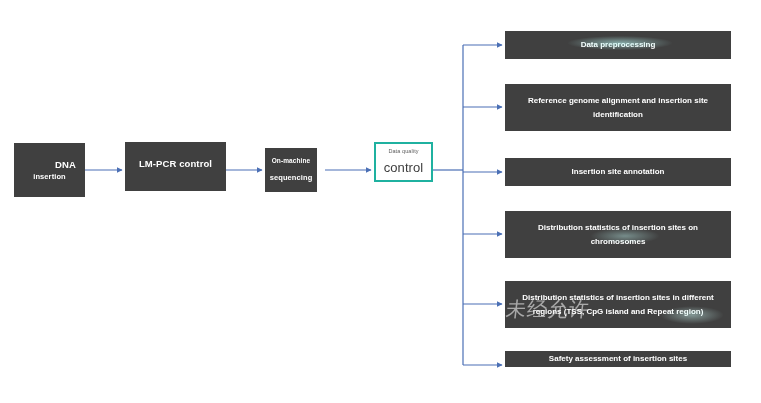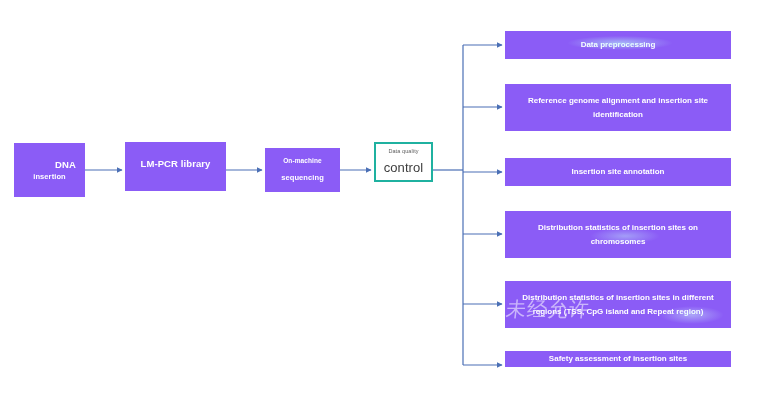--- a/index.html
+++ b/index.html
@@ -17,21 +17,21 @@
   }
   .node {
     position: absolute;
     box-sizing: border-box;
     display: flex;
     flex-direction: column;
     align-items: center;
     justify-content: center;
     text-align: center;
     color: #ffffff;
-    background: #8b5cf6;
+    background: #404040;
     line-height: 1.25;
   }
   .node.outlined {
     background: #ffffff;
     border: 2.5px solid #1FB1A0;
     color: #3b3b3b;
   }
   .line-a {
     font-weight: bold;
     letter-spacing: 0.1px;
@@ -42,21 +42,21 @@
 
   
   #node-dna { left: 14px; top: 143px; width: 71px; height: 54px; }
   #node-dna .line-a { font-size: 9.5px; margin-bottom: 1px; padding-left: 32px; }
   #node-dna .line-b { font-size: 7.5px; font-weight: bold; }
 
   #node-lmpcr { left: 125px; top: 142px; width: 101px; height: 49px; }
   #node-lmpcr .line-a { font-size: 9.5px; font-weight: bold; margin-bottom: 5px; }
   #node-lmpcr .line-b { font-size: 13px; font-weight: bold; }
 
-  #node-seq { left: 265px; top: 148px; width: 75px; height: 44px; }
+  #node-seq { left: 265px; top: 148px; width: 52px; height: 44px; }
   #node-seq .line-a { font-size: 6.5px; font-weight: bold; margin-bottom: 8px; }
   #node-seq .line-b { font-size: 7.5px; font-weight: bold; }
 
   #node-qc { left: 374px; top: 142px; width: 59px; height: 40px; }
   #node-qc .line-a { font-size: 5.5px; color: #5d5d5d; font-weight: normal; margin-bottom: 5px; }
   #node-qc .line-b { font-size: 13px; color: #3d3d3d; font-weight: normal; }
 
   
   .result {
     left: 505px;
@@ -140,21 +140,21 @@
       <line x1="463" y1="365" x2="502" y2="365" marker-end="url(#arrow)"></line>
     </g>
   </svg>
 
   <div class="node" id="node-dna">
     <span class="line-a">DNA</span>
     <span class="line-b">insertion</span>
   </div>
 
   <div class="node" id="node-lmpcr">
-    <span class="line-a">LM-PCR library</span>
+    <span class="line-a">LM-PCR control</span>
   </div>
 
   <div class="node" id="node-seq">
     <span class="line-a">On-machine</span>
     <span class="line-b">sequencing</span>
   </div>
 
   <div class="node outlined" id="node-qc">
     <span class="line-a">Data quality</span>
     <span class="line-b">control</span>

